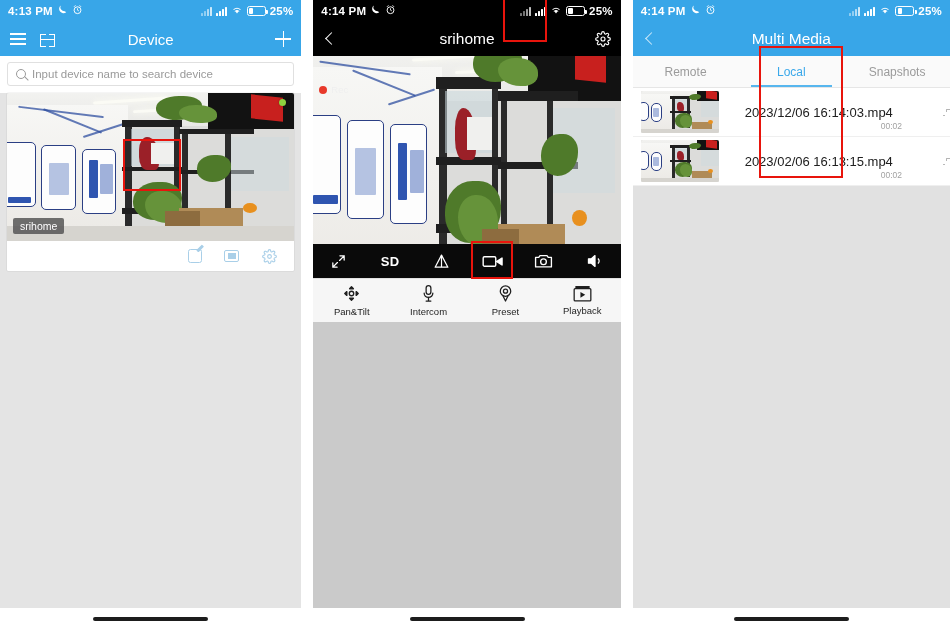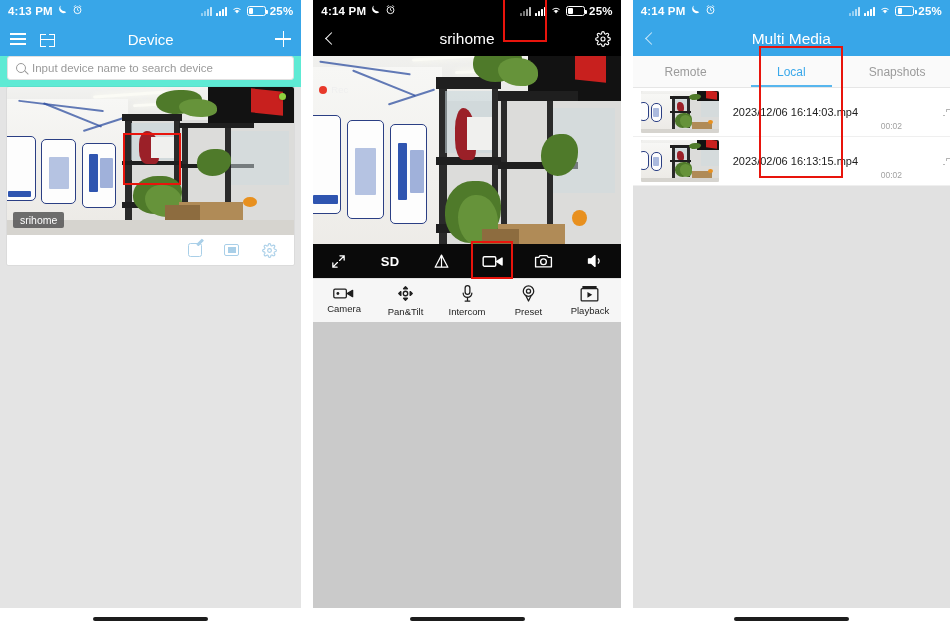--- a/index.html
+++ b/index.html
@@ -99,21 +99,21 @@
   .ic-back { width:14px; height:18px; position:relative; }
   .ic-back::before {
     content:""; position:absolute; left:4px; top:4px; width:8px; height:8px;
     border-left:1.6px solid currentColor; border-bottom:1.6px solid currentColor;
     transform: rotate(45deg);
   }
   
   .gear { width:16px; height:16px; }
 
   
-  .searchwrap { background: #5eead4; padding: 0 7px 7px; }
+  .searchwrap { background: #ffffff; padding: 6px 7px 7px; }
   .searchbox {
     height: 24px; background: #ffffff; border: 1px solid #e0e0e0;
     border-radius: 3px; display: flex; align-items: center; padding: 0 8px;
     font-size: 11.5px; color: #9a9a9a; gap: 6px;
   }
   .mag { width:10px; height:10px; border:1.4px solid #9a9a9a; border-radius:50%; position:relative; flex:none; }
   .mag::after { content:""; position:absolute; right:-3.2px; bottom:-1.6px; width:4.6px; height:1.4px; background:#9a9a9a; transform:rotate(45deg); }
 
   
   .card { background:#ffffff; margin:0 7px; border-radius:2px; overflow:hidden; box-shadow:0 0 0 1px rgba(0,0,0,.04); }
@@ -177,21 +177,21 @@
     flex:1; display:flex; align-items:center; justify-content:center;
     font-size:12px; color:#9b9b9b; position:relative;
   }
   .tab.active { color:#3aa8ea; }
   .tab.active::after {
     content:""; position:absolute; left:12%; right:12%; bottom:0; height:2px; background:#57b6ee;
   }
   .mlist { background:#ffffff; }
   .mrow { height:49px; display:flex; align-items:center; padding:0 8px; border-bottom:1px solid #efefef; position:relative; }
   .mthumb { width:78px; height:42px; border-radius:2px; overflow:hidden; position:relative; flex:none; background:#c9c9c7; }
-  .mname { margin-left:14px; font-size:11px; color:#202020; }
+  .mname { margin-left:26px; font-size:13px; color:#202020; }
   .mdur { position:absolute; right:48px; bottom:5px; font-size:8.5px; color:#a2a2a2; }
   .mdel { margin-left:auto; color:#b4b4b4; }
   .ic-trash { width:13px; height:15px; position:relative; }
   .ic-trash i.lid { position:absolute; top:0; left:0; right:0; height:1.6px; background:currentColor; }
   .ic-trash i.hdl { position:absolute; top:-2.6px; left:4px; width:5px; height:2.6px; border:1.4px solid currentColor; border-bottom:none; border-radius:1px 1px 0 0; }
   .ic-trash i.body { position:absolute; top:2.6px; left:1.3px; right:1.3px; bottom:0; border:1.4px solid currentColor; border-top:none; border-radius:0 0 2px 2px; }
 
   .filler { background:#e1e1e1; }
   .filler2 { background:#cacaca; }
   .filler1 { background:#e4e4e4; }
@@ -508,28 +508,20 @@
         <svg width="18" height="16" viewBox="0 0 24 22" fill="none" stroke="#fff" stroke-width="1.7" stroke-linejoin="round">
           <path d="M3 8h4l5-4.5v15L7 14H3z" fill="#fff"></path>
             <path d="M16 7.5a5 5 0 0 1 0 7"></path>
         </svg>
       </div>
       <div class="highlight-box" style="left:158px;top:-3px;width:42px;height:38px;"></div>
     </div>
 
     <div class="toolbar-light">
       <div class="tl-item">
-        <svg class="glyph" width="22" height="13" viewBox="0 0 28 16" fill="none" stroke="#1e1e1e" stroke-width="1.6" stroke-linejoin="round">
-          <rect x="1" y="2.5" width="16" height="11" rx="1.6"></rect>
-            <circle cx="6.2" cy="8" r="1.8" fill="#1e1e1e" stroke="none"></circle>
-            <path d="M18 8l7-4v8l-7-4z" fill="#1e1e1e"></path>
-        </svg>
-        <span class="cap">Camera</span>
-      </div>
-      <div class="tl-item">
         <svg class="glyph" width="19" height="19" viewBox="0 0 24 24" fill="none" stroke="#1e1e1e" stroke-width="1.7" stroke-linecap="round" stroke-linejoin="round">
           <path d="M12 3.5l2.4 2.6h-4.8L12 3.5zM12 20.5l-2.4-2.6h4.8L12 20.5zM3.5 12l2.6-2.4v4.8L3.5 12zM20.5 12l-2.6 2.4V9.6L20.5 12z" fill="#1e1e1e"></path>
           <circle cx="12" cy="12" r="2.8"></circle>
         </svg>
         <span class="cap">Pan&amp;Tilt</span>
       </div>
       <div class="tl-item">
         <svg class="glyph" width="15" height="19" viewBox="0 0 18 24" fill="none" stroke="#1e1e1e" stroke-width="1.6" stroke-linecap="round">
           <rect x="6" y="2" width="6" height="11" rx="3"></rect>
             <path d="M3.5 11.5a5.5 5.5 0 0 0 11 0"></path>

